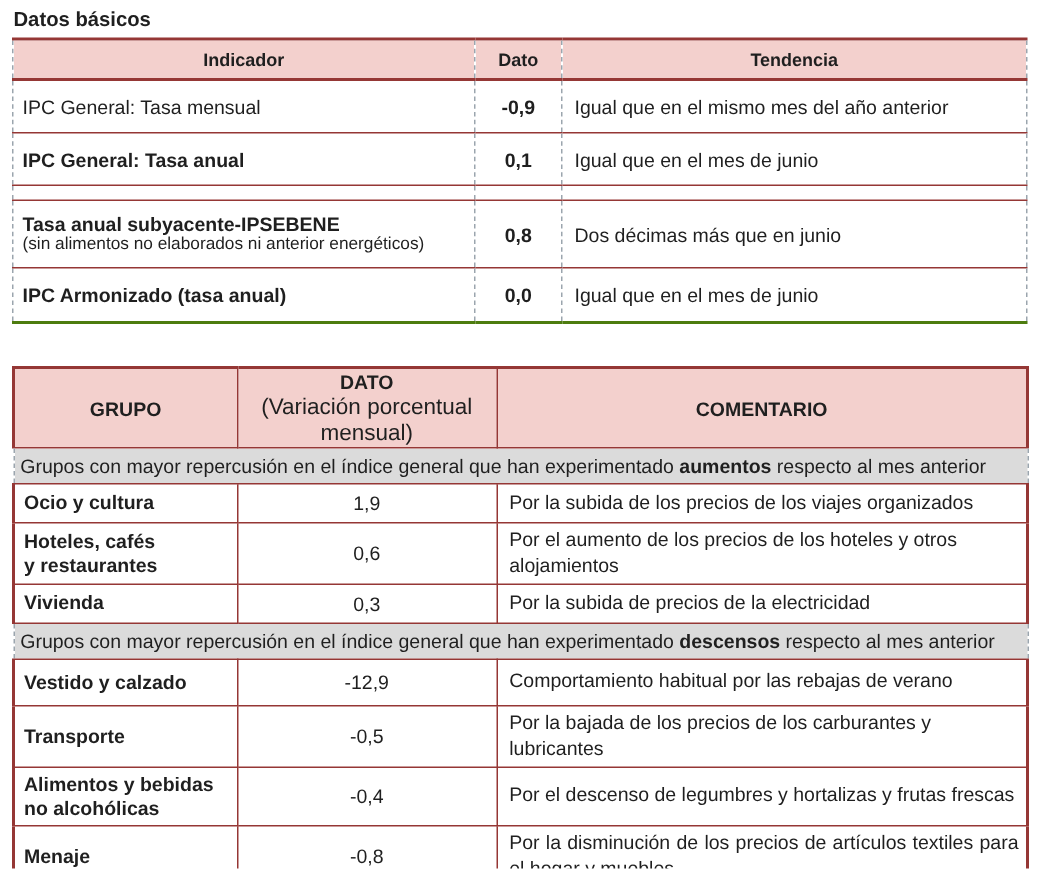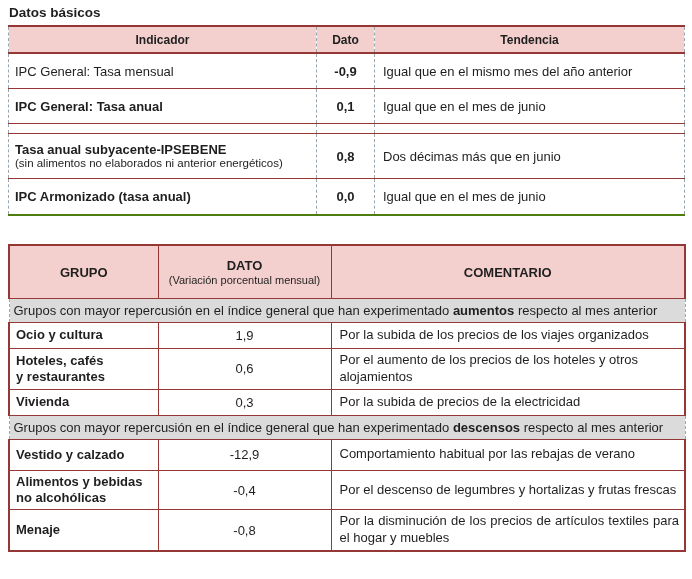--- a/index.html
+++ b/index.html
@@ -43,21 +43,21 @@
 
   
   .t2{margin-top:28px;}
   .t2 th{
     background:#F3D0CD;
     border:1px solid #953735;
     border-top:2px solid #953735;
     font-weight:bold;font-size:13px;height:50px;
     text-align:center;vertical-align:middle;
   }
-  .t2 th .sub{display:block;font-weight:normal;font-size:11px;margin-top:1px;}
+  .t2 th .sub{display:block;font-weight:normal;font-size:15px;margin-top:1px;}
   .t2 td{
     border:1px solid #953735;
     vertical-align:middle;padding:3px 5px;
   }
   .t2 td:first-child, .t2 th:first-child{border-left:2px solid #953735;}
   .t2 td:last-child,  .t2 th:last-child{border-right:2px solid #953735;}
   .t2 tr:last-child td{border-bottom:2px solid #953735;}
   .t2 .band td{
     background:#DBDBDB;
     border-left:1px dashed #9BA5AE;
@@ -160,20 +160,25 @@
     </tr>
     <tr class="band">
       <td colspan="3"><span>Grupos con mayor repercusión en el índice general que han experimentado </span><span class="bd">descensos</span><span> respecto al mes anterior</span></td>
     </tr>
     <tr class="g-h30">
       <td class="c-grupo">Vestido y calzado</td>
       <td class="c-dato">-12,9</td>
       <td class="c-com">Comportamiento habitual por las rebajas de verano</td>
     </tr>
     <tr class="g-h36">
+      <td class="c-grupo">Transporte</td>
+      <td class="c-dato">-0,5</td>
+      <td class="c-com">Por la bajada de los precios de los carburantes y lubricantes</td>
+    </tr>
+    <tr class="g-h36">
       <td class="c-grupo">Alimentos y bebidas
 no alcohólicas</td>
       <td class="c-dato">-0,4</td>
       <td class="c-com">Por el descenso de legumbres y hortalizas y frutas frescas</td>
     </tr>
     <tr class="g-h36">
       <td class="c-grupo">Menaje</td>
       <td class="c-dato">-0,8</td>
       <td class="c-com justify">Por la disminución de los precios de artículos textiles para el hogar y muebles</td>
     </tr>

